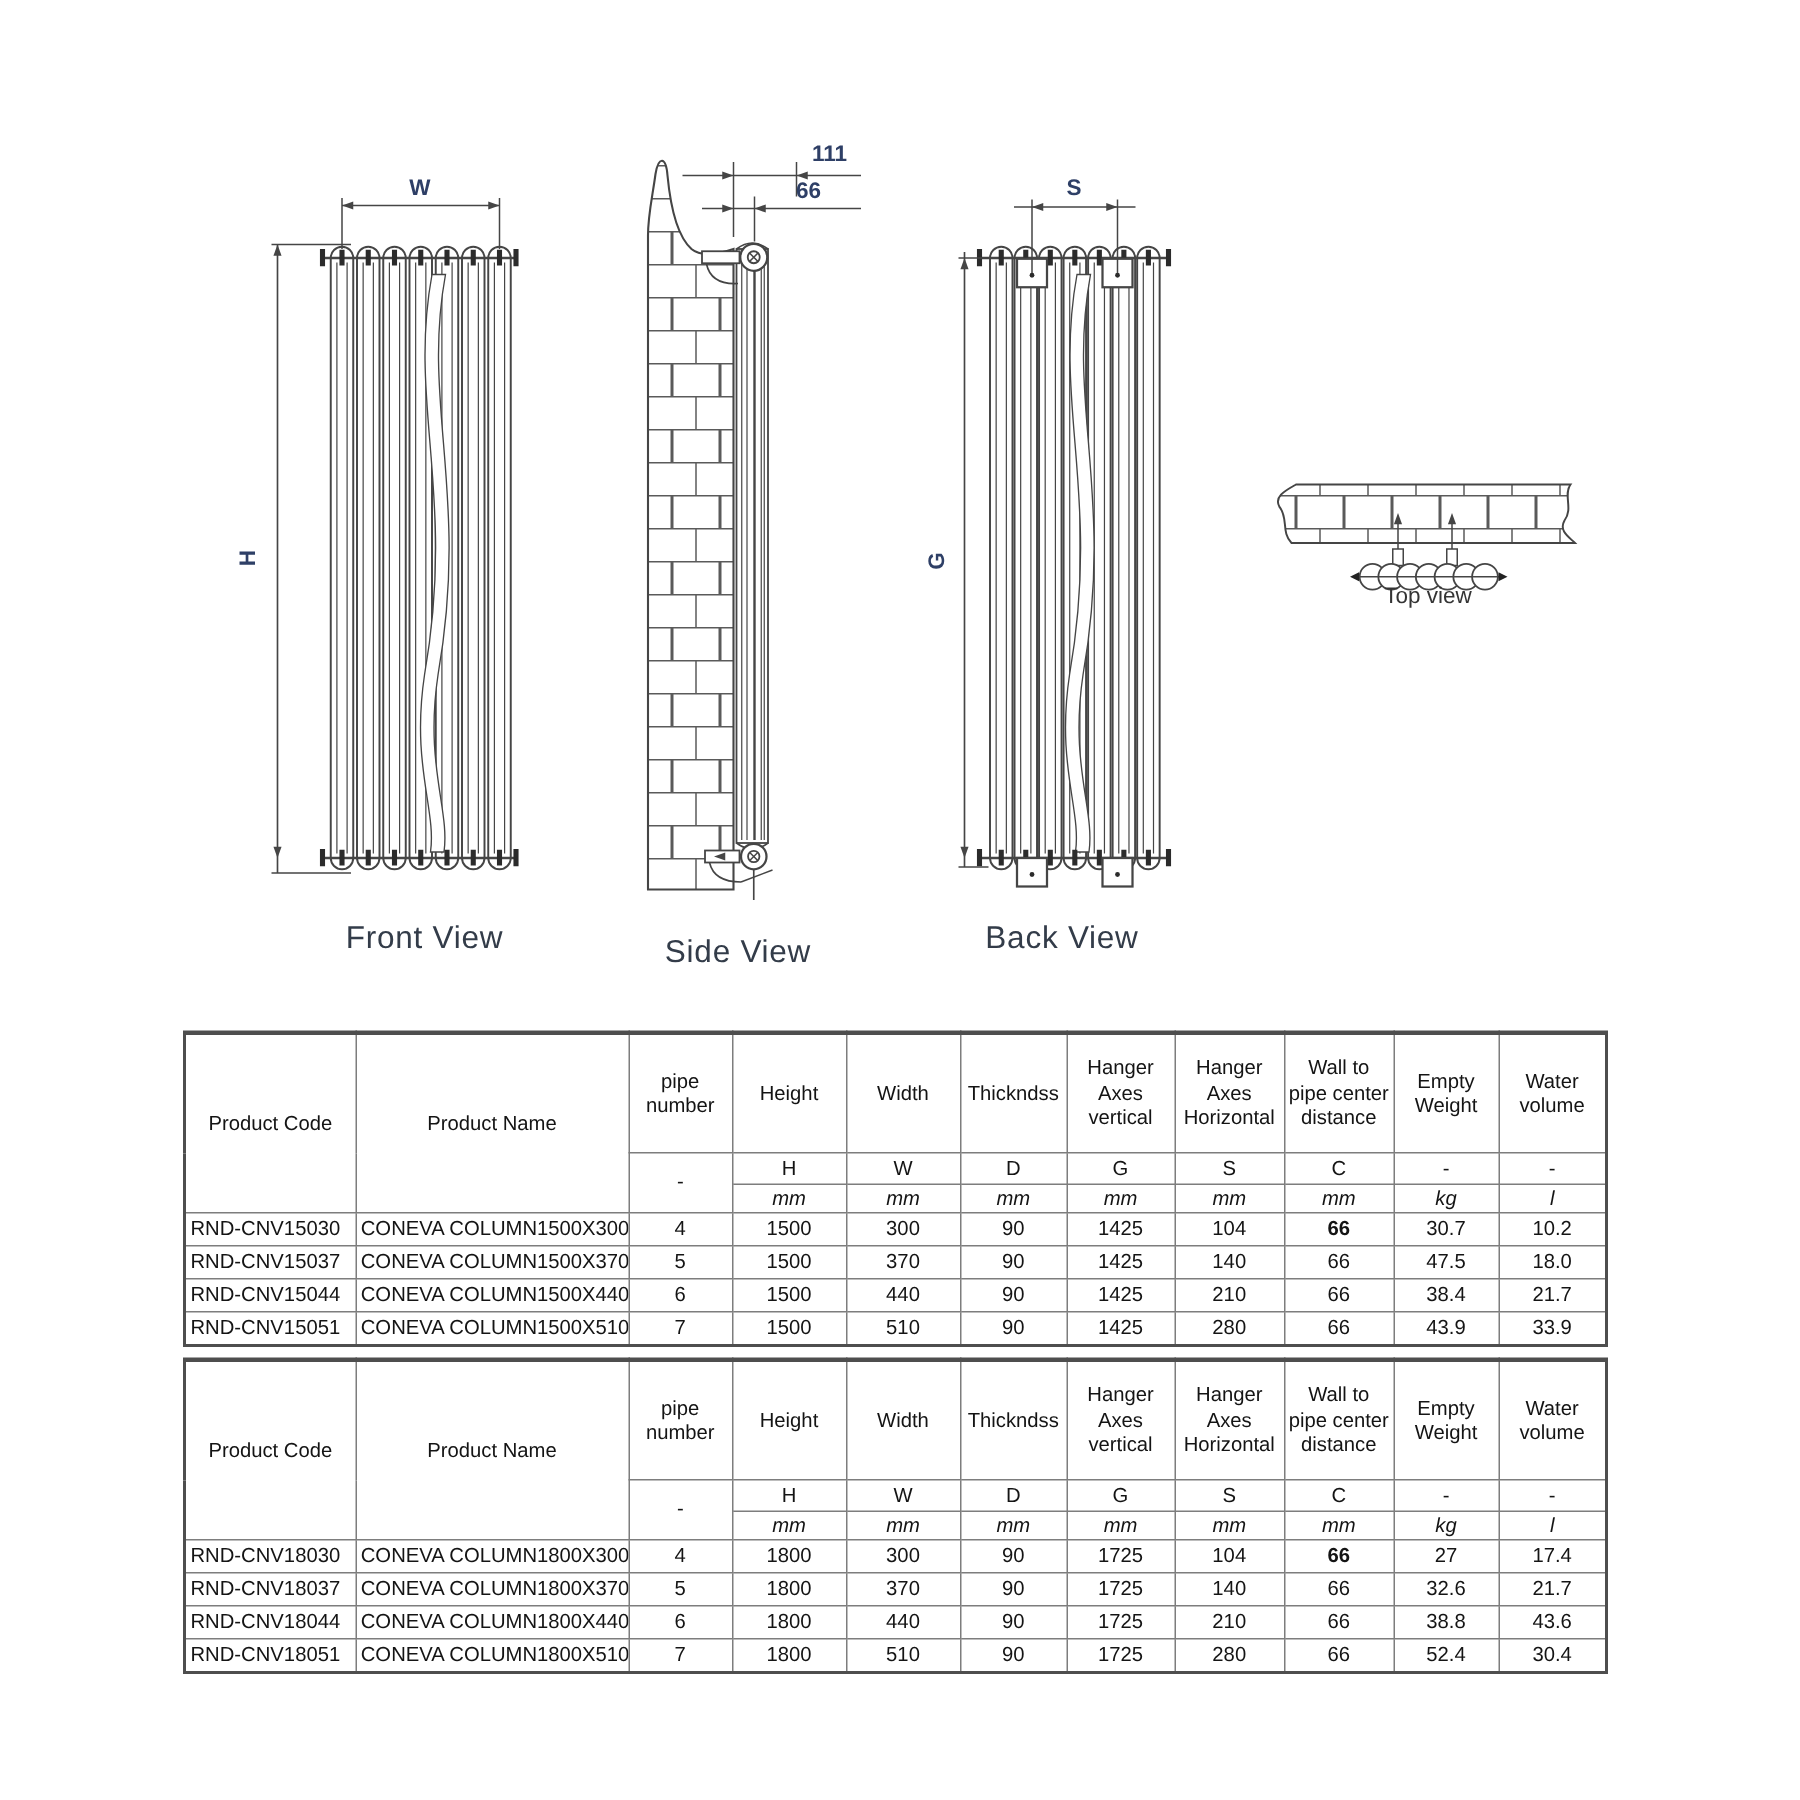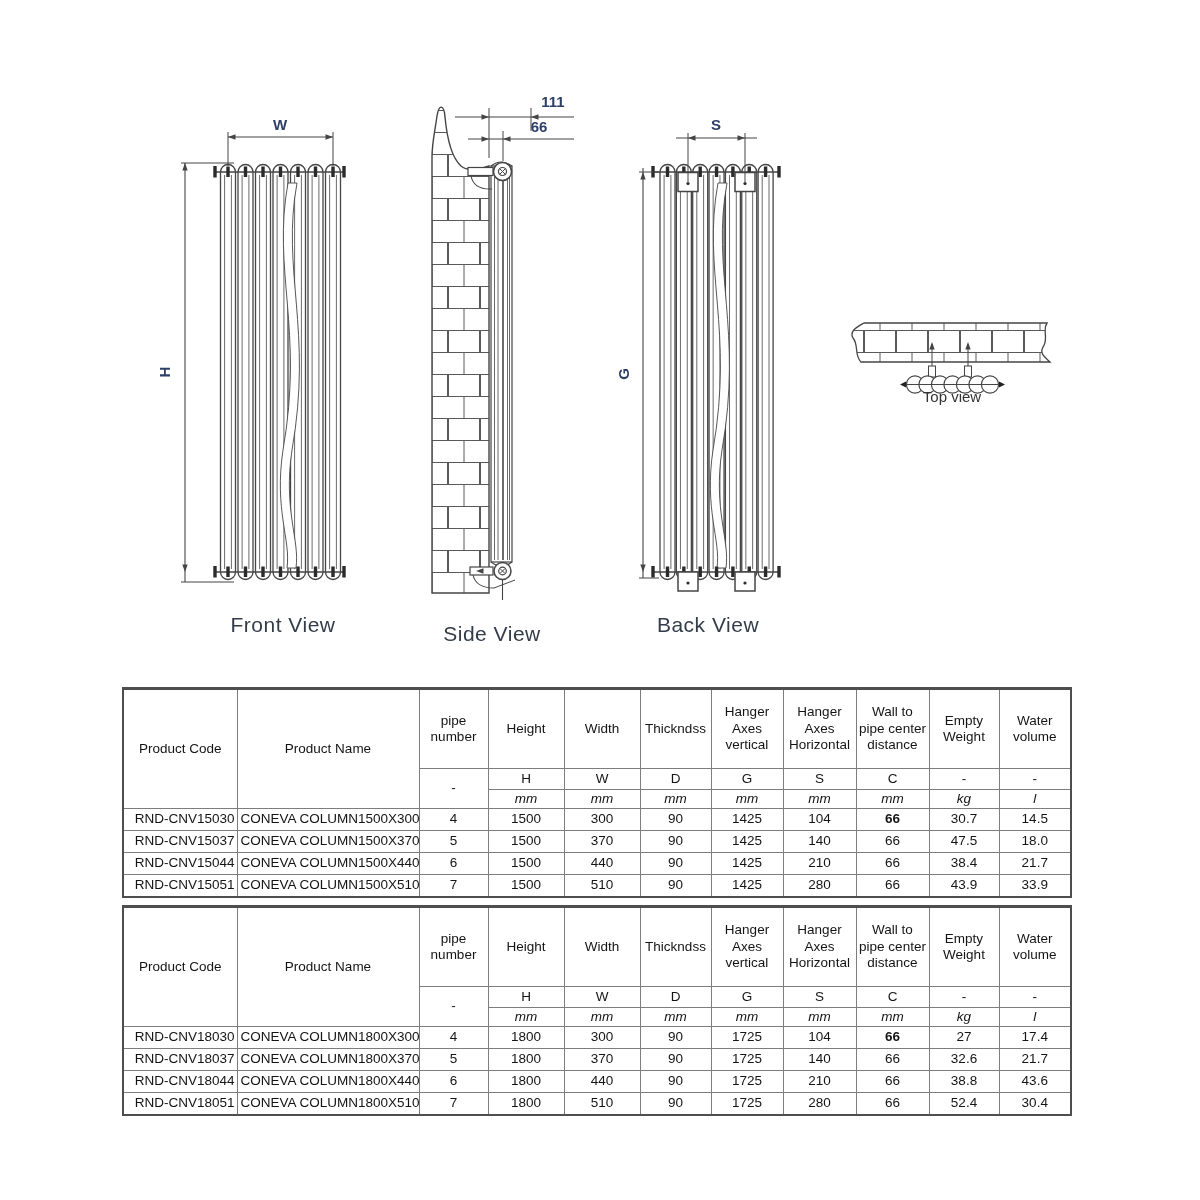--- a/index.html
+++ b/index.html
@@ -20,21 +20,21 @@
   }
   .spec-table th, .spec-table td {
     border:1px solid #7d7d7d; font-weight:normal; text-align:center;
     vertical-align:middle; padding:0 2px; line-height:1.22; overflow:hidden;
   }
   .spec-table tr.hrow-a  { height:80px; }
   .spec-table tr.hrow-b  { height:21px; }
   .spec-table tr.hrow-c  { height:19px;font-style:italic; }
   .spec-table tbody tr   { height:22px; }
   .spec-table td.cell-code, .spec-table td.cell-name {
-    text-align:right; padding-left:3px; white-space:nowrap;
+    text-align:left; padding-left:3px; white-space:nowrap;
   }
   #table-1500 { top:687px; }
   #table-1800 { top:905px; }
 </style>
 </head>
 <body>
 
 <div id="page">
 
   <svg id="dwg" width="1200" height="680" viewBox="0 0 1200 680">
@@ -286,21 +286,21 @@
           <td class="cell-code">RND-CNV15030</td>
           <td class="cell-name">CONEVA COLUMN1500X300</td>
           <td>4</td>
           <td>1500</td>
           <td>300</td>
           <td>90</td>
           <td>1425</td>
           <td>104</td>
           <td style="font-weight: bold;">66</td>
           <td>30.7</td>
-          <td>14.5</td>
+          <td>10.2</td>
         </tr>
         <tr>
           <td class="cell-code">RND-CNV15037</td>
           <td class="cell-name">CONEVA COLUMN1500X370</td>
           <td>5</td>
           <td>1500</td>
           <td>370</td>
           <td>90</td>
           <td>1425</td>
           <td>140</td>

